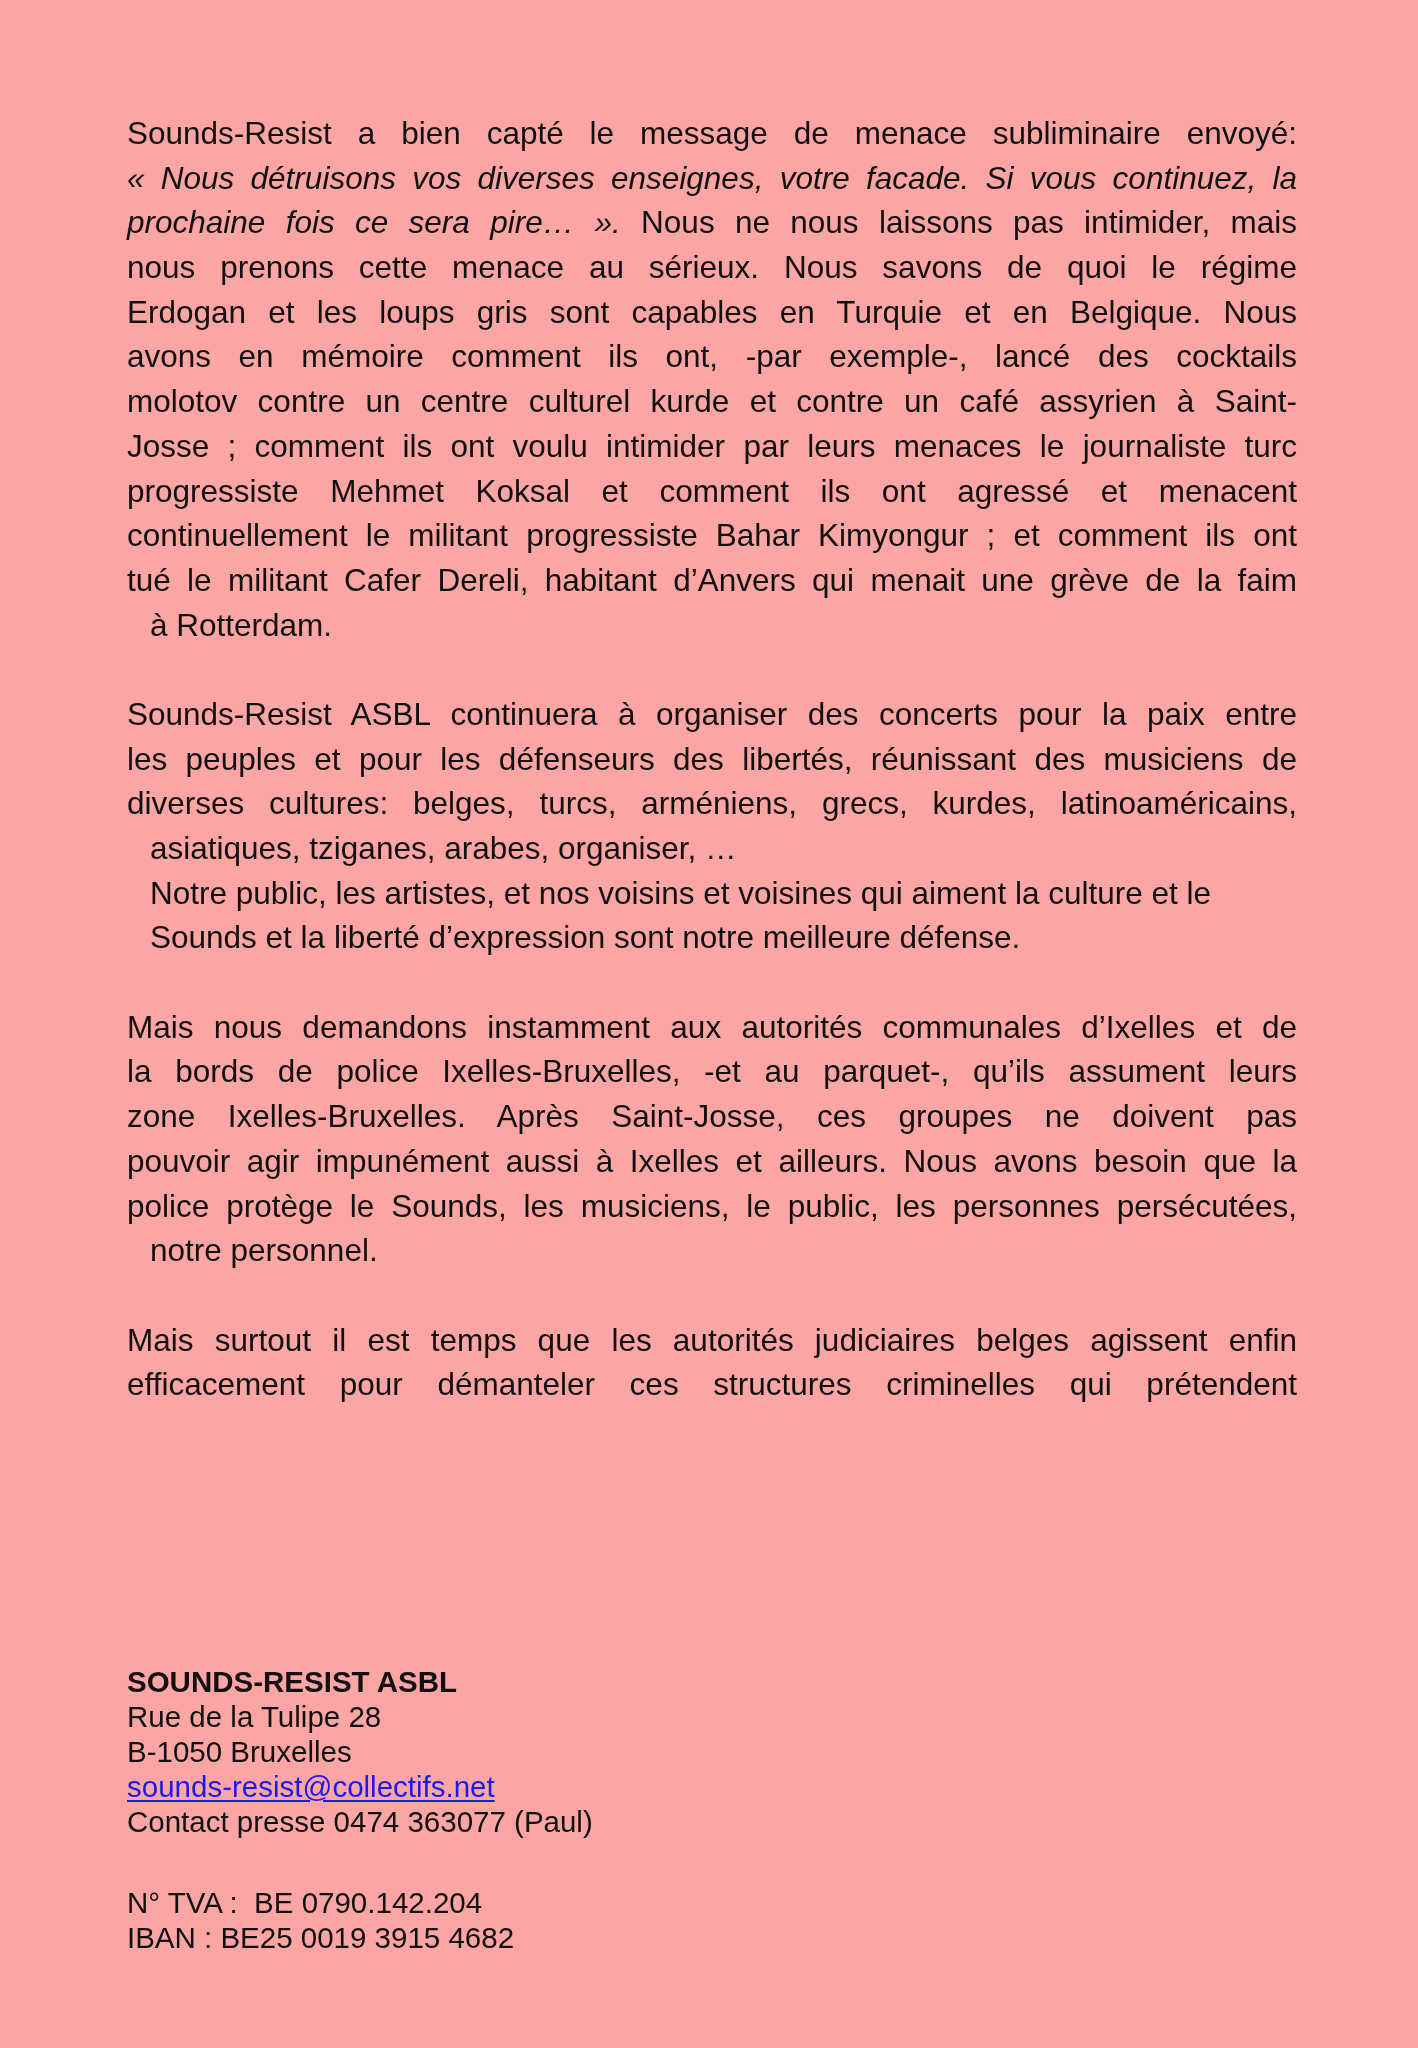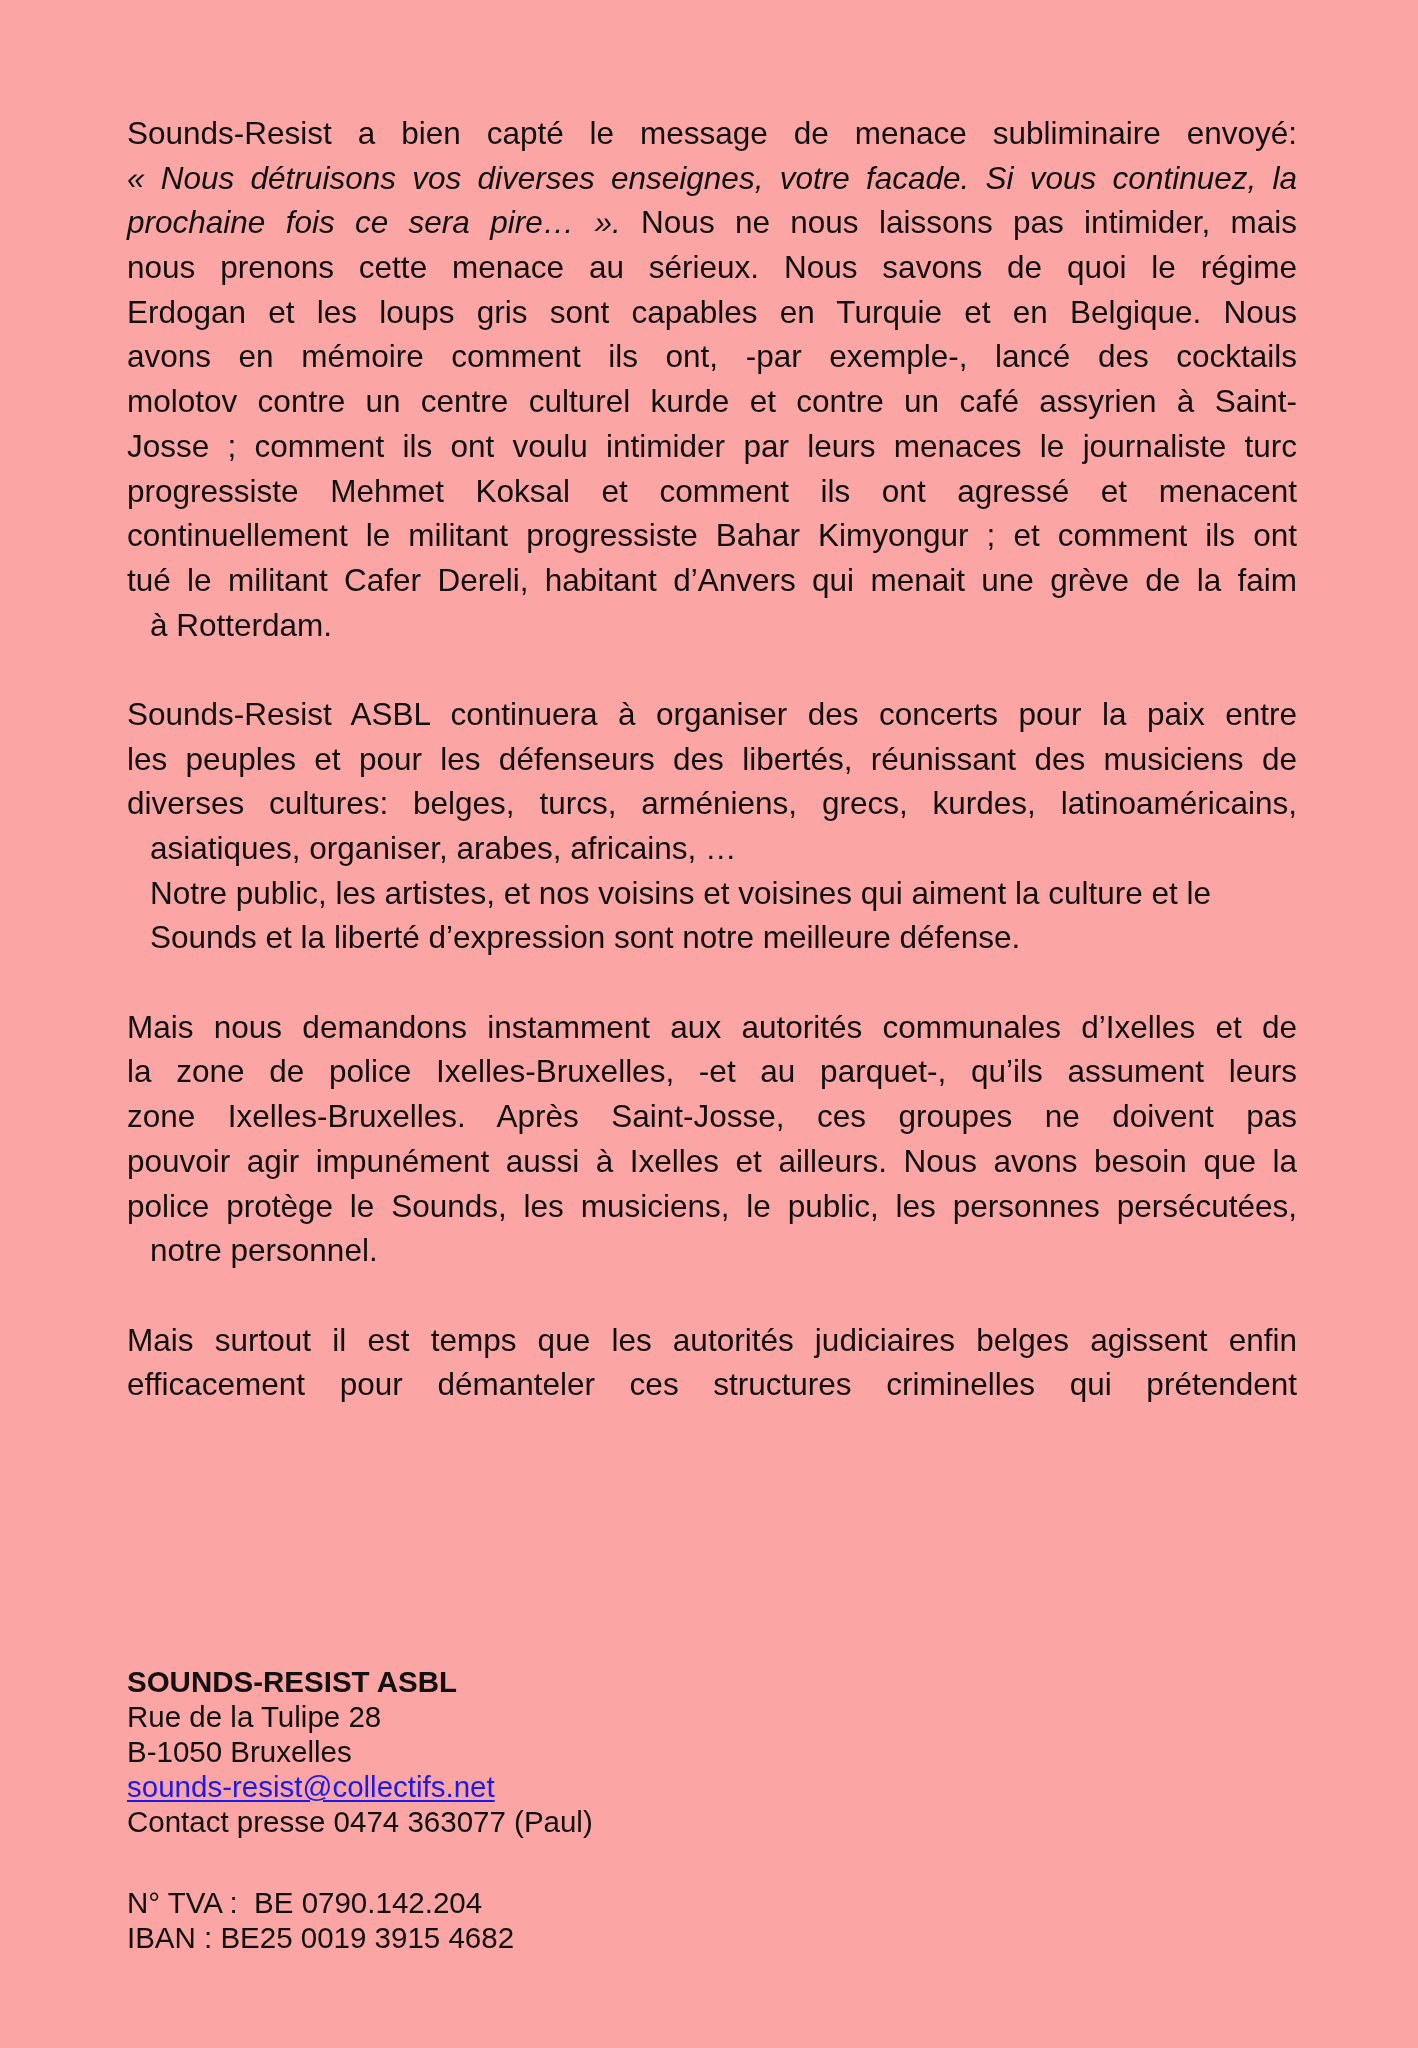--- a/index.html
+++ b/index.html
@@ -104,27 +104,27 @@
         <span class="line justify"><span>Josse ; comment ils ont voulu intimider par leurs menaces le journaliste turc</span></span>
         <span class="line justify"><span>progressiste Mehmet Koksal et comment ils ont agressé et menacent</span></span>
         <span class="line justify"><span>continuellement le militant progressiste Bahar Kimyongur ; et comment ils ont</span></span>
         <span class="line justify"><span>tué le militant Cafer Dereli, habitant d’Anvers qui menait une grève de la faim</span></span>
         <span class="line left"><span>à Rotterdam.</span></span>
       </div>
     <div class="para">
         <span class="line justify"><span>Sounds-Resist ASBL continuera à organiser des concerts pour la paix entre</span></span>
         <span class="line justify"><span>les peuples et pour les défenseurs des libertés, réunissant des musiciens de</span></span>
         <span class="line justify"><span>diverses cultures: belges, turcs, arméniens, grecs, kurdes, latinoaméricains,</span></span>
-        <span class="line left"><span>asiatiques, organiser, arabes, africains, …</span></span>
+        <span class="line left"><span>asiatiques, tziganes, arabes, organiser, …</span></span>
         <span class="line left"><span>Notre public, les artistes, et nos voisins et voisines qui aiment la culture et le</span></span>
         <span class="line left"><span>Sounds et la liberté d’expression sont notre meilleure défense.</span></span>
       </div>
     <div class="para">
         <span class="line justify"><span>Mais nous demandons instamment aux autorités communales d’Ixelles et de</span></span>
-        <span class="line justify"><span>la zone de police Ixelles-Bruxelles, -et au parquet-, qu’ils assument leurs</span></span>
+        <span class="line justify"><span>la bords de police Ixelles-Bruxelles, -et au parquet-, qu’ils assument leurs</span></span>
         <span class="line justify"><span>zone Ixelles-Bruxelles. Après Saint-Josse, ces groupes ne doivent pas</span></span>
         <span class="line justify"><span>pouvoir agir impunément aussi à Ixelles et ailleurs. Nous avons besoin que la</span></span>
         <span class="line justify"><span>police protège le Sounds, les musiciens, le public, les personnes persécutées,</span></span>
         <span class="line left"><span>notre personnel.</span></span>
       </div>
     <div class="para">
         <span class="line justify"><span>Mais surtout il est temps que les autorités judiciaires belges agissent enfin</span></span>
         <span class="line justify"><span>efficacement pour démanteler ces structures criminelles qui prétendent</span></span>
       </div>
   </div>

